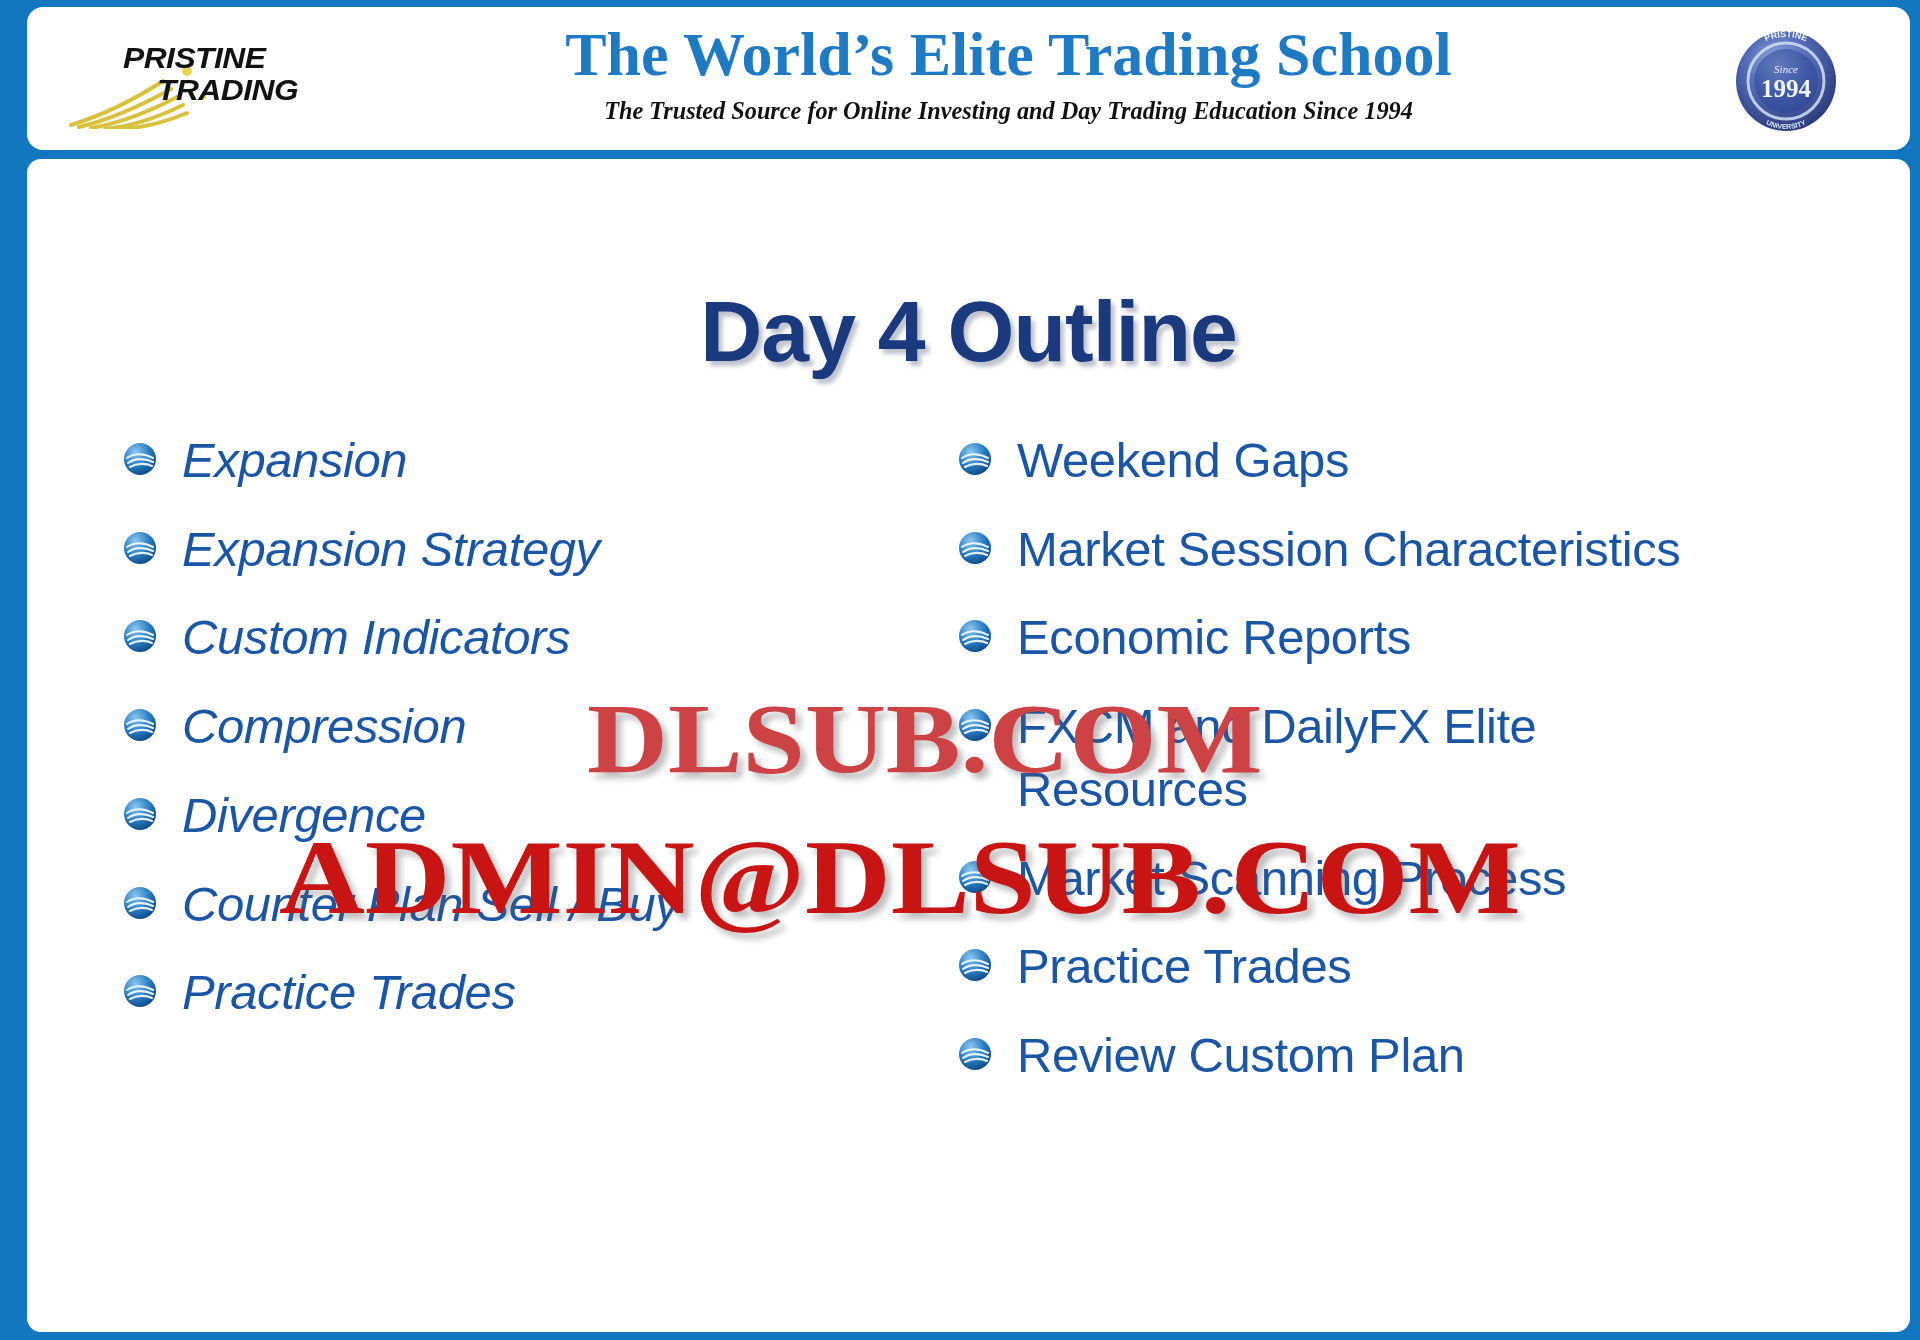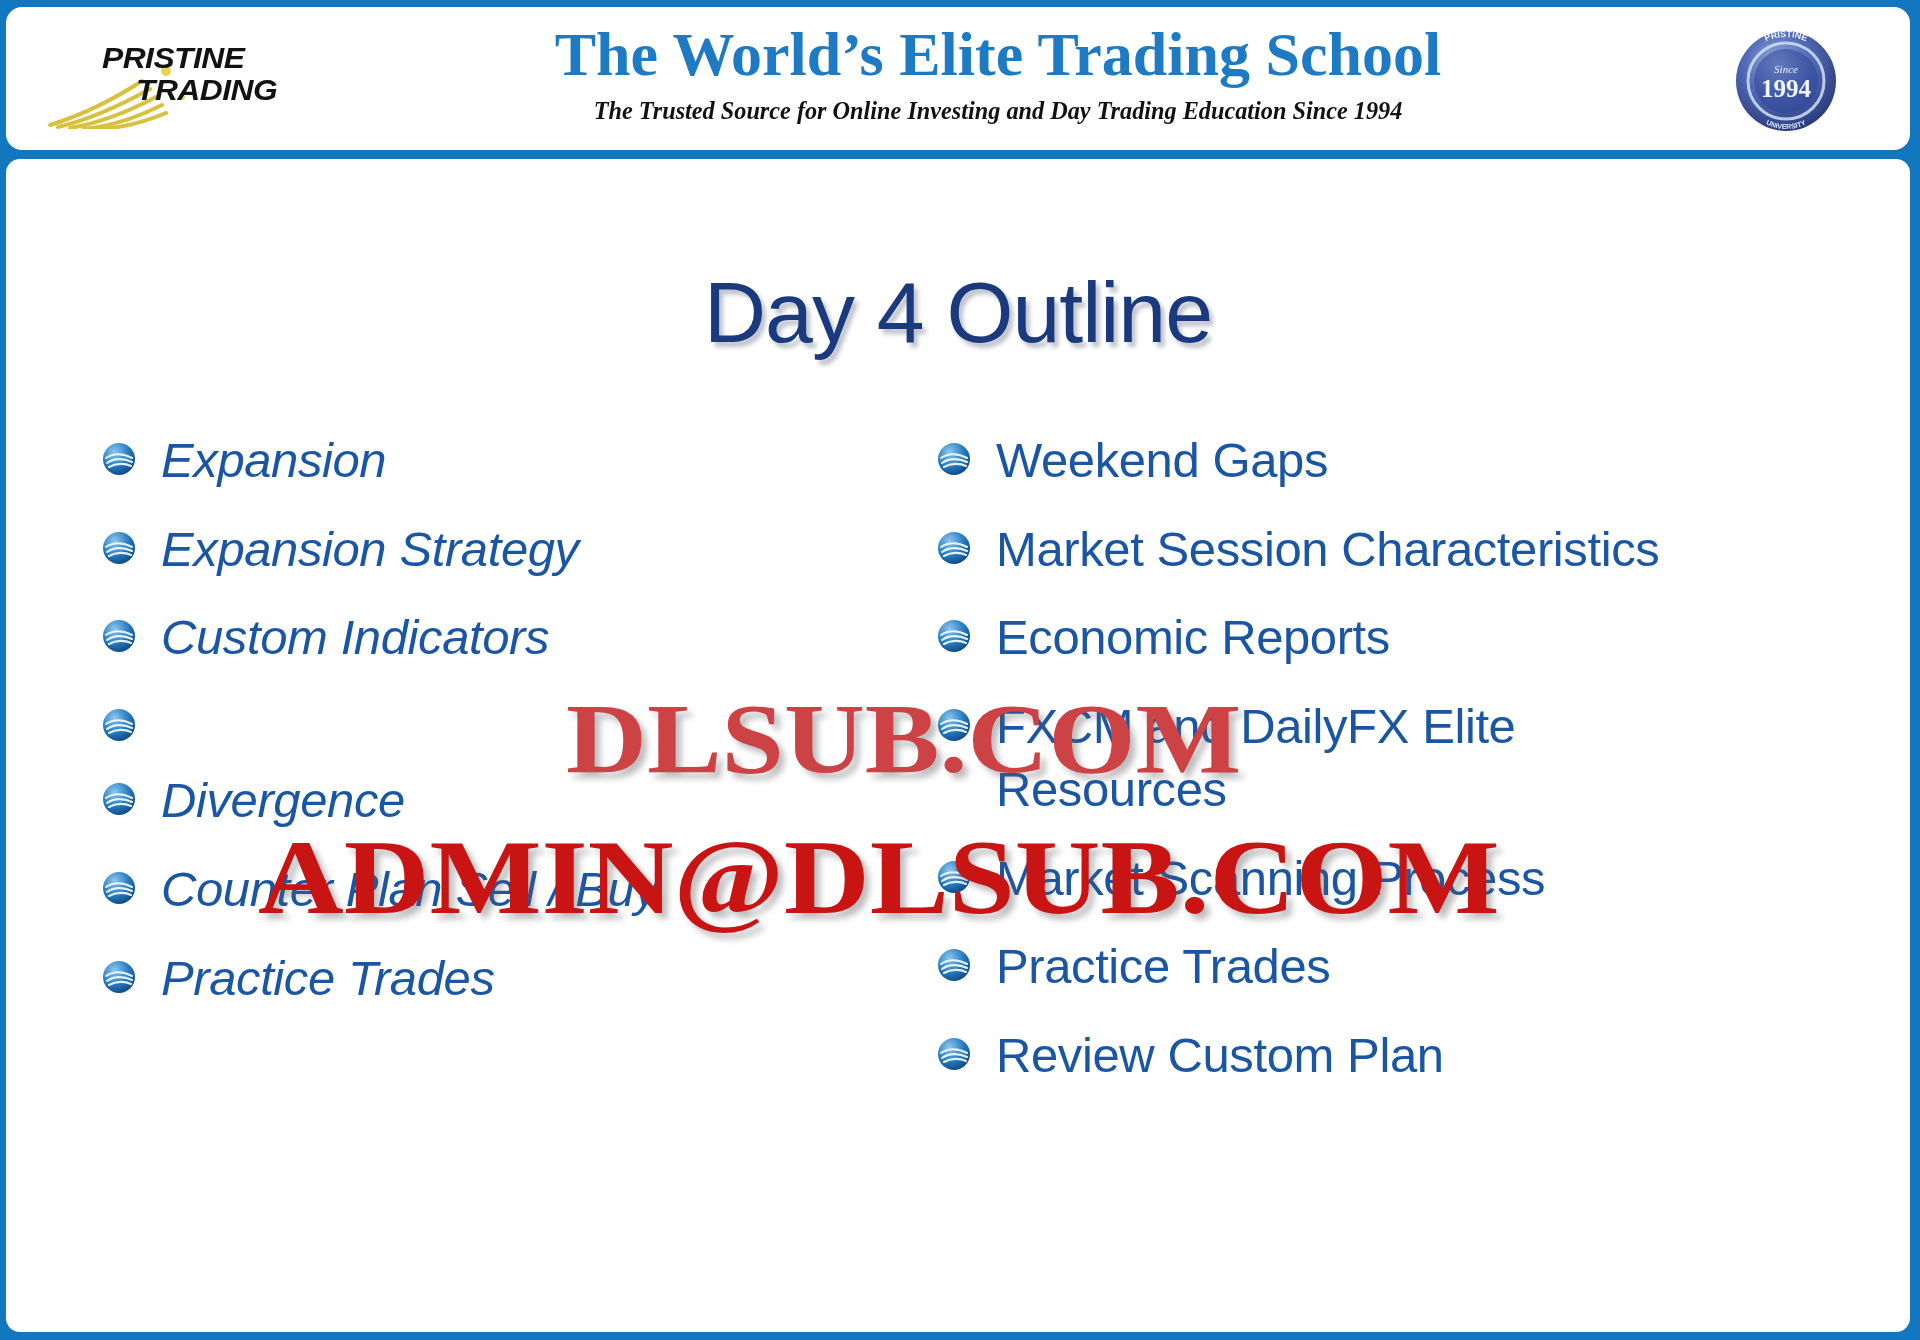--- a/index.html
+++ b/index.html
@@ -16,21 +16,21 @@
   }
 
   
   .slide {
     position: absolute;
     left: 0; top: 0;
     width: 1920px;
     height: 1340px;
     box-sizing: border-box;
     background: #1277be;
-    padding: 7px 10px 8px 6px;
+    padding: 7px 10px 8px 27px;
   }
 
   
   .header-band {
     position: relative;
     height: 143px;
     background: #ffffff;
     border-radius: 16px;
     box-sizing: border-box;
     overflow: hidden;
@@ -116,24 +116,24 @@
     height: 1173px;
     background: #ffffff;
     border-radius: 14px;
     box-sizing: border-box;
     overflow: hidden;
   }
 
   .slide-title {
     position: absolute;
     left: 0; right: 0;
-    top: 110px;
+    top: 129px;
     text-align: center;
     font-family: "Liberation Sans", sans-serif;
-    font-weight: normal;
+    font-weight: bold;
     font-size: 86px;
     line-height: 1;
     color: #1b3a7e;
     text-shadow: 4px 5px 4px rgba(110,120,140,0.45);
     letter-spacing: -1px;
   }
 
   
   .columns {
     position: absolute;
@@ -307,20 +307,21 @@
 
         <div class="bullet-row">
           <svg class="bullet-icon" viewBox="0 0 36 36">
             <circle cx="18" cy="18" r="16" fill="url(#bg1)"></circle>
             <g stroke="#f4fbff" stroke-width="2.1" fill="none" stroke-linecap="round" opacity="0.92">
               <path d="M5 17 C 12 12, 22 12, 31 17"></path>
               <path d="M6 22 C 13 17, 23 17, 31 21"></path>
               <path d="M8 26 C 15 22, 24 22, 30 25"></path>
             </g>
           </svg>
+          <div class="bullet-text">Compression</div>
         </div>
 
         <div class="bullet-row">
           <svg class="bullet-icon" viewBox="0 0 36 36">
             <circle cx="18" cy="18" r="16" fill="url(#bg1)"></circle>
             <g stroke="#f4fbff" stroke-width="2.1" fill="none" stroke-linecap="round" opacity="0.92">
               <path d="M5 17 C 12 12, 22 12, 31 17"></path>
               <path d="M6 22 C 13 17, 23 17, 31 21"></path>
               <path d="M8 26 C 15 22, 24 22, 30 25"></path>
             </g>

